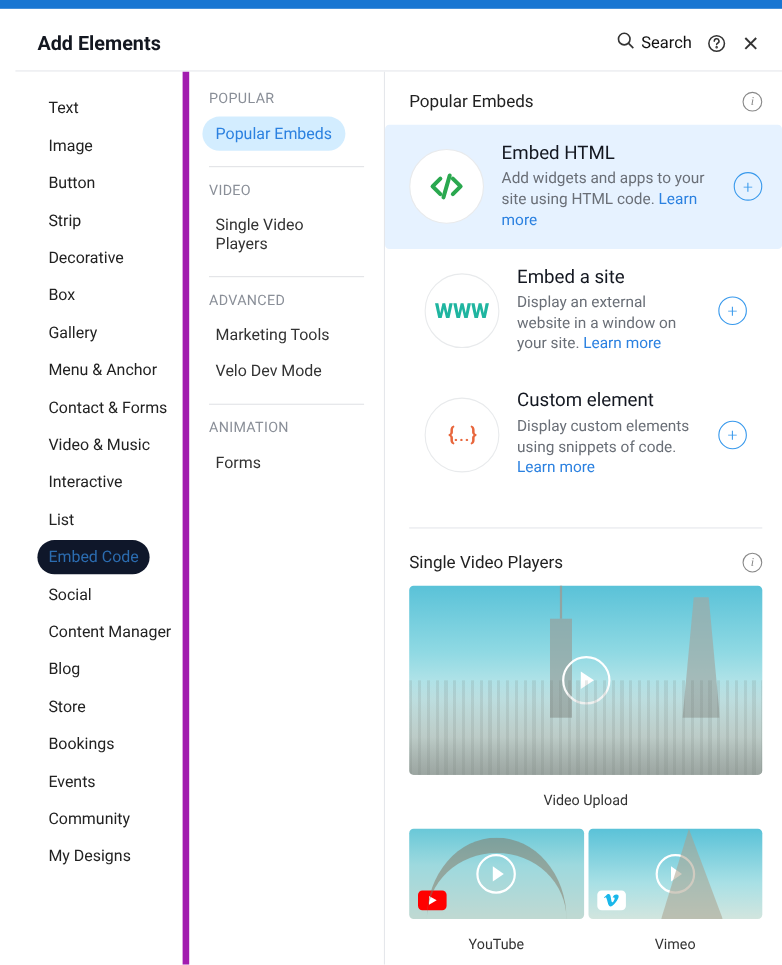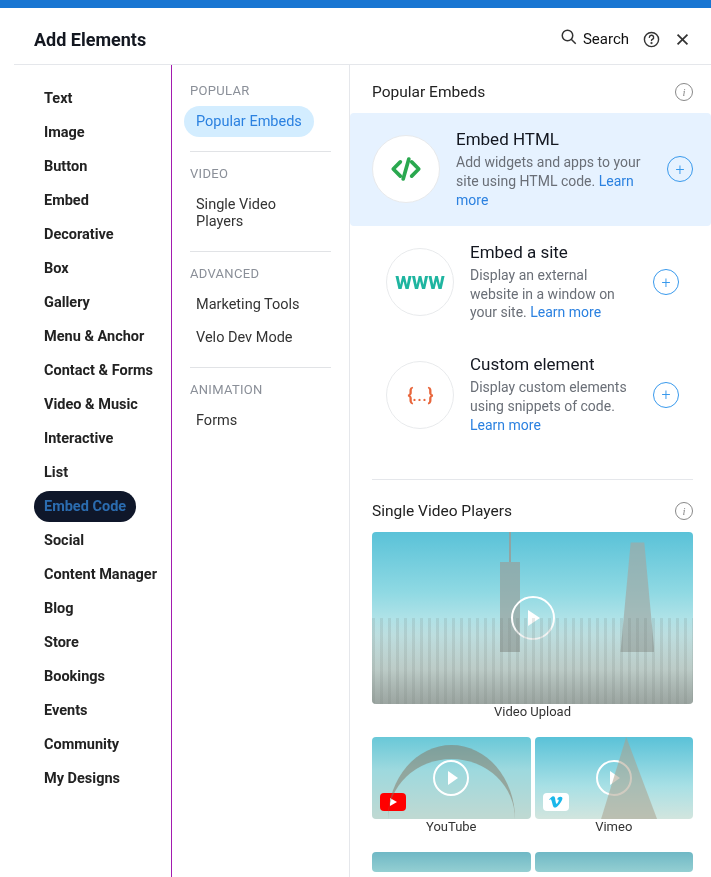--- a/index.html
+++ b/index.html
@@ -60,23 +60,22 @@
       align-items: center;
     }
     .body {
       display: flex;
       flex: 1;
       overflow: hidden;
     }
     .col1 {
       width: 158px;
       padding: 18px 10px 18px 20px;
-      border-right: 1px solid #a21caf;
+      border-right: 6px solid #a21caf;
       overflow-y: auto;
-      font-weight: bold;
     }
     .cat-item {
       font-size: 14.5px;
       color: #222;
       padding: 7px 10px;
       margin-bottom: 3px;
       border-radius: 16px;
       cursor: pointer;
       white-space: nowrap;
       display: inline-block;
@@ -254,21 +253,21 @@
       border-top: 8px solid transparent;
       border-bottom: 8px solid transparent;
       margin-left: 3px;
     }
     .play-btn.small { width: 36px; height: 36px; }
     .play-btn.small::after { border-left-width: 10px; border-top-width: 7px; border-bottom-width: 7px; }
     .video-label {
       text-align: center;
       font-size: 13px;
       color: #333;
-      margin-top: 0;
+      margin-top: 16px;
     }
     .video-row {
       display: flex;
       gap: 4px;
       margin-top: 18px;
     }
     .video-small { flex: 1; cursor: pointer; }
     .vid-thumb-small {
       position: relative;
       width: 100%;
@@ -369,21 +368,21 @@
           </svg>
       </div>
     </div>
   </div>
 
   <div class="body">
     <div class="col1" id="cat-list">
         <div class="cat-row"><span class="cat-item">Text</span></div>
         <div class="cat-row"><span class="cat-item">Image</span></div>
         <div class="cat-row"><span class="cat-item">Button</span></div>
-        <div class="cat-row"><span class="cat-item">Embed</span></div>
+        <div class="cat-row"><span class="cat-item">Strip</span></div>
         <div class="cat-row"><span class="cat-item">Decorative</span></div>
         <div class="cat-row"><span class="cat-item">Box</span></div>
         <div class="cat-row"><span class="cat-item">Gallery</span></div>
         <div class="cat-row"><span class="cat-item">Menu &amp; Anchor</span></div>
         <div class="cat-row"><span class="cat-item">Contact &amp; Forms</span></div>
         <div class="cat-row"><span class="cat-item">Video &amp; Music</span></div>
         <div class="cat-row"><span class="cat-item">Interactive</span></div>
         <div class="cat-row"><span class="cat-item">List</span></div>
         <div class="cat-row"><span class="cat-item selected">Embed Code</span></div>
         <div class="cat-row"><span class="cat-item">Social</span></div>

